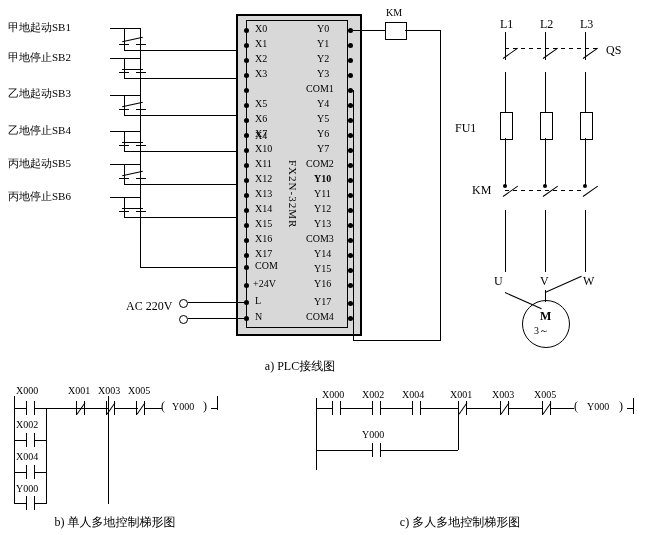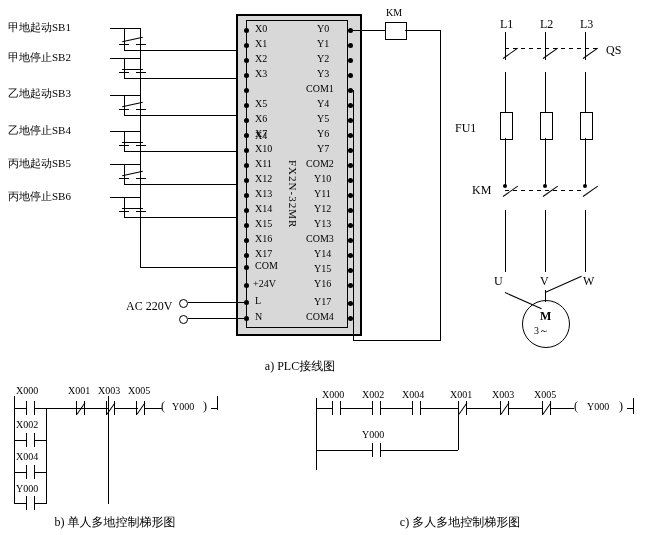--- a/index.html
+++ b/index.html
@@ -153,21 +153,21 @@
 <div class="pin" style="left:317px;top:98px;">Y4</div>
 <div class="term" style="left:348px;top:103px;"></div>
 <div class="pin" style="left:317px;top:113px;">Y5</div>
 <div class="term" style="left:348px;top:118px;"></div>
 <div class="pin" style="left:317px;top:128px;">Y6</div>
 <div class="term" style="left:348px;top:133px;"></div>
 <div class="pin" style="left:317px;top:143px;">Y7</div>
 <div class="term" style="left:348px;top:148px;"></div>
 <div class="pin" style="left:306px;top:158px;">COM2</div>
 <div class="term" style="left:348px;top:163px;"></div>
-<div class="pin" style="left:314px;top:173px;">Y10</div>
+<div class="pin" style="left:314px;top:173px;font-weight:bold;">Y10</div>
 <div class="term" style="left:348px;top:178px;"></div>
 <div class="pin" style="left:314px;top:188px;">Y11</div>
 <div class="term" style="left:348px;top:193px;"></div>
 <div class="pin" style="left:314px;top:203px;">Y12</div>
 <div class="term" style="left:348px;top:208px;"></div>
 <div class="pin" style="left:314px;top:218px;">Y13</div>
 <div class="term" style="left:348px;top:223px;"></div>
 <div class="pin" style="left:306px;top:233px;">COM3</div>
 <div class="term" style="left:348px;top:238px;"></div>
 <div class="pin" style="left:314px;top:248px;">Y14</div>

